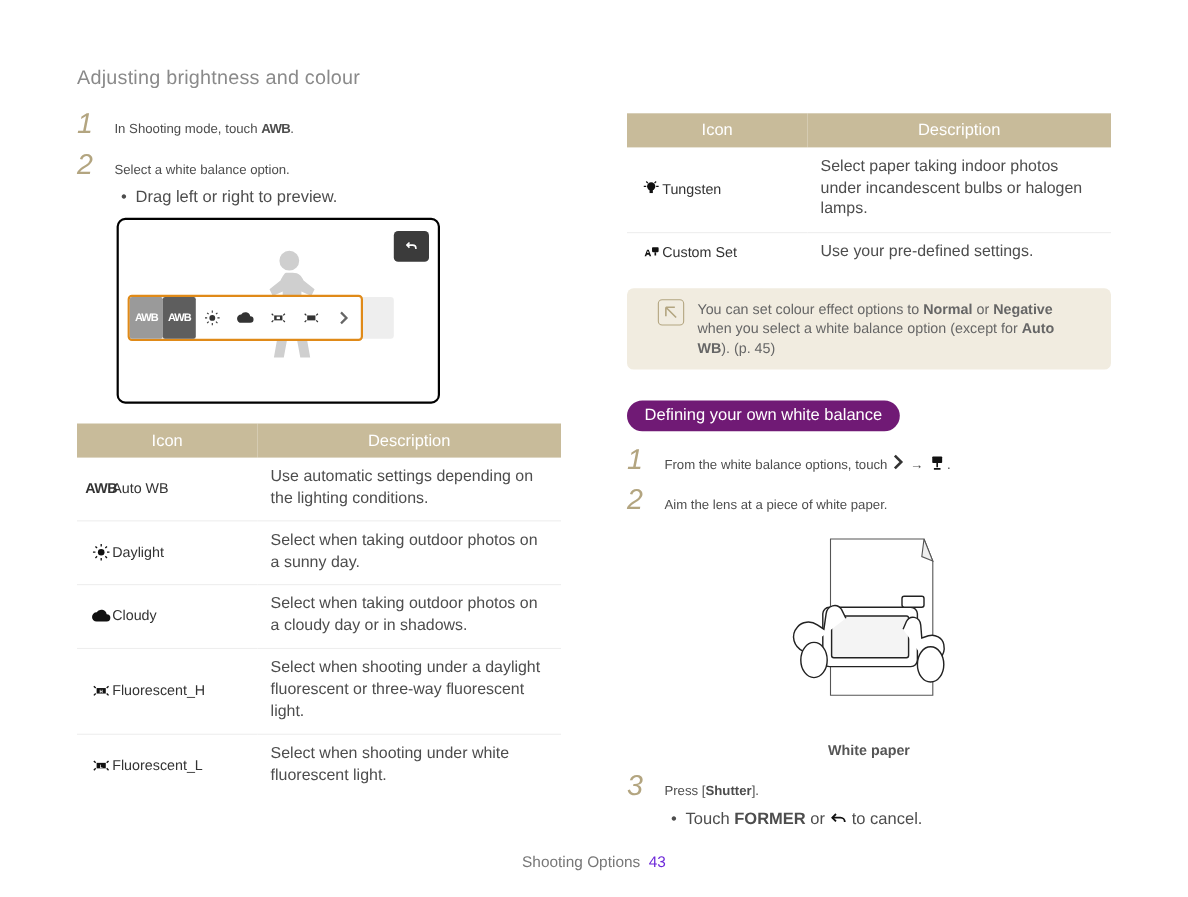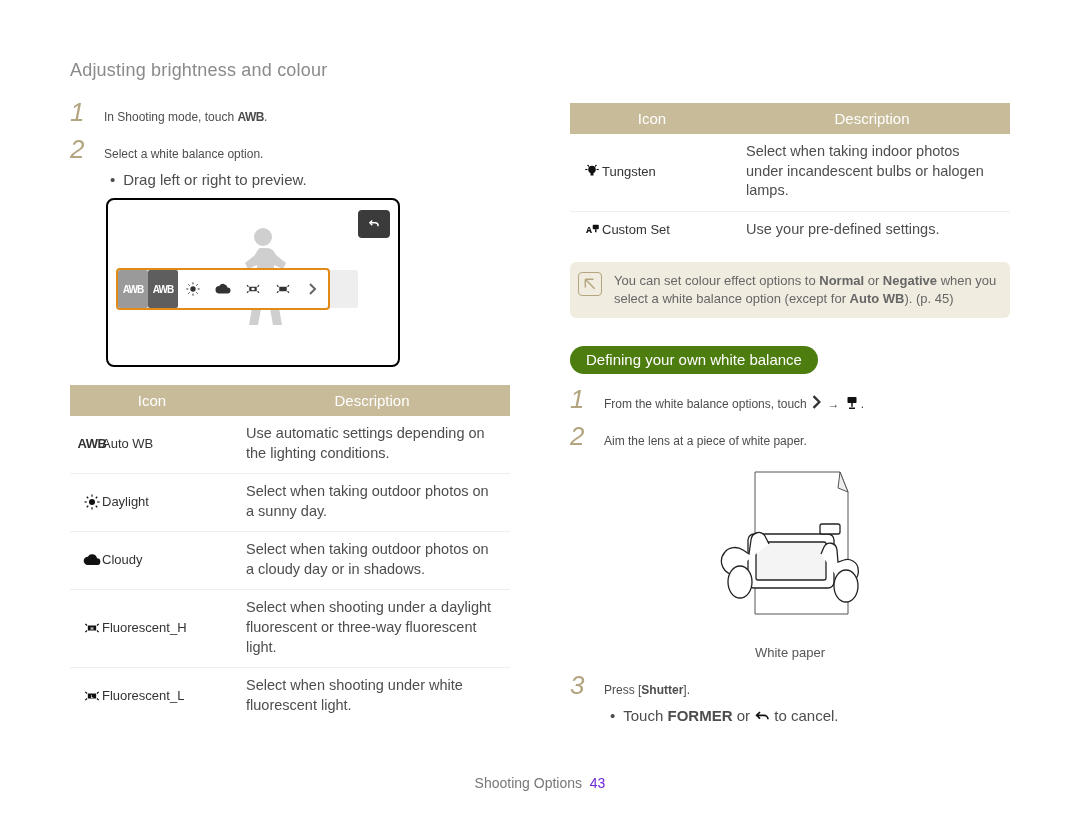--- a/index.html
+++ b/index.html
@@ -43,29 +43,29 @@
   table.wb{width:100%;border-collapse:collapse;margin-top:6px;font-size:14.5px;}
   table.wb th{background:var(--tan2);color:#fff;text-align:center;font-weight:400;padding:7px 12px;font-size:15px;}
   table.wb th:first-child{width:140px;}
   table.wb td{padding:8px 12px 10px;border-bottom:1px solid #eee;vertical-align:middle;line-height:1.35;}
   table.wb tr:last-child td{border-bottom:none;}
   .icell{display:flex;align-items:center;font-size:13px;color:#333;}
   .ico{width:20px;height:20px;display:flex;align-items:center;justify-content:center;}
   .awb-txt{font-weight:800;font-size:13px;letter-spacing:-0.5px;}
 
   
-  .note{background:var(--beige);border-radius:6px;padding:10px 8px;display:flex;gap:12px;font-size:13px;color:#666;margin:12px 0 28px;line-height:1.4;}
+  .note{background:var(--beige);border-radius:6px;padding:10px 28px;display:flex;gap:12px;font-size:13px;color:#666;margin:12px 0 28px;line-height:1.4;}
   .noteicon{width:22px;height:22px;border:1.5px solid var(--tan);border-radius:4px;display:flex;align-items:center;justify-content:center;color:var(--tan);font-size:14px;flex-shrink:0;}
 
   
-  .pill{display:inline-block;background:#4d7c0f;color:#fff;border-radius:16px;padding:5px 16px 6px;font-size:15px;margin-bottom:10px;}
+  .pill{display:inline-block;background:#701a75;color:#fff;border-radius:16px;padding:5px 16px 6px;font-size:15px;margin-bottom:10px;}
   
   
   .diagram{text-align:center;margin:12px 0 10px;}
-  .wplabel{font-size:13px;color:#555;margin-top:2px;}
+  .wplabel{font-size:13px;color:#555;margin-top:12px;font-weight:bold;}
 
   .footer{position:absolute;bottom:24px;left:0;right:0;text-align:center;font-size:14px;color:#777;}
   .footer .pn{color:#6d28d9;}
 </style>
 </head>
 <body>
 
 <div class="page">
   <div class="breadcrumb">Adjusting brightness and colour</div>
 
@@ -267,21 +267,21 @@
                         <line x1="3" y1="10" x2="6" y2="10"></line>
                         <line x1="18" y1="10" x2="21" y2="10"></line>
                         <line x1="6" y1="4" x2="8" y2="6"></line>
                         <line x1="18" y1="4" x2="16" y2="6"></line>
                       </g>
                     </svg>
                   </span>
                   <span>Tungsten</span>
                 </div>
               </td>
-            <td>Select when taking indoor photos under incandescent bulbs or halogen lamps.</td>
+            <td>Select paper taking indoor photos under incandescent bulbs or halogen lamps.</td>
           </tr>
           <tr>
             <td>
                 <div class="icell">
                   <span class="ico">
                     <svg width="18" height="18" viewBox="0 0 24 24">
                       <path fill="#111" d="M4 16l3-8h2l3 8h-2l-.6-2H6.6L6 16H4zm3-4h2l-1-3-1 3z"></path>
                       <rect x="13" y="5" width="8" height="6" rx="1" fill="#111"></rect>
                       <path d="M17 11v4" stroke="#111" stroke-width="2"></path>
                     </svg>

